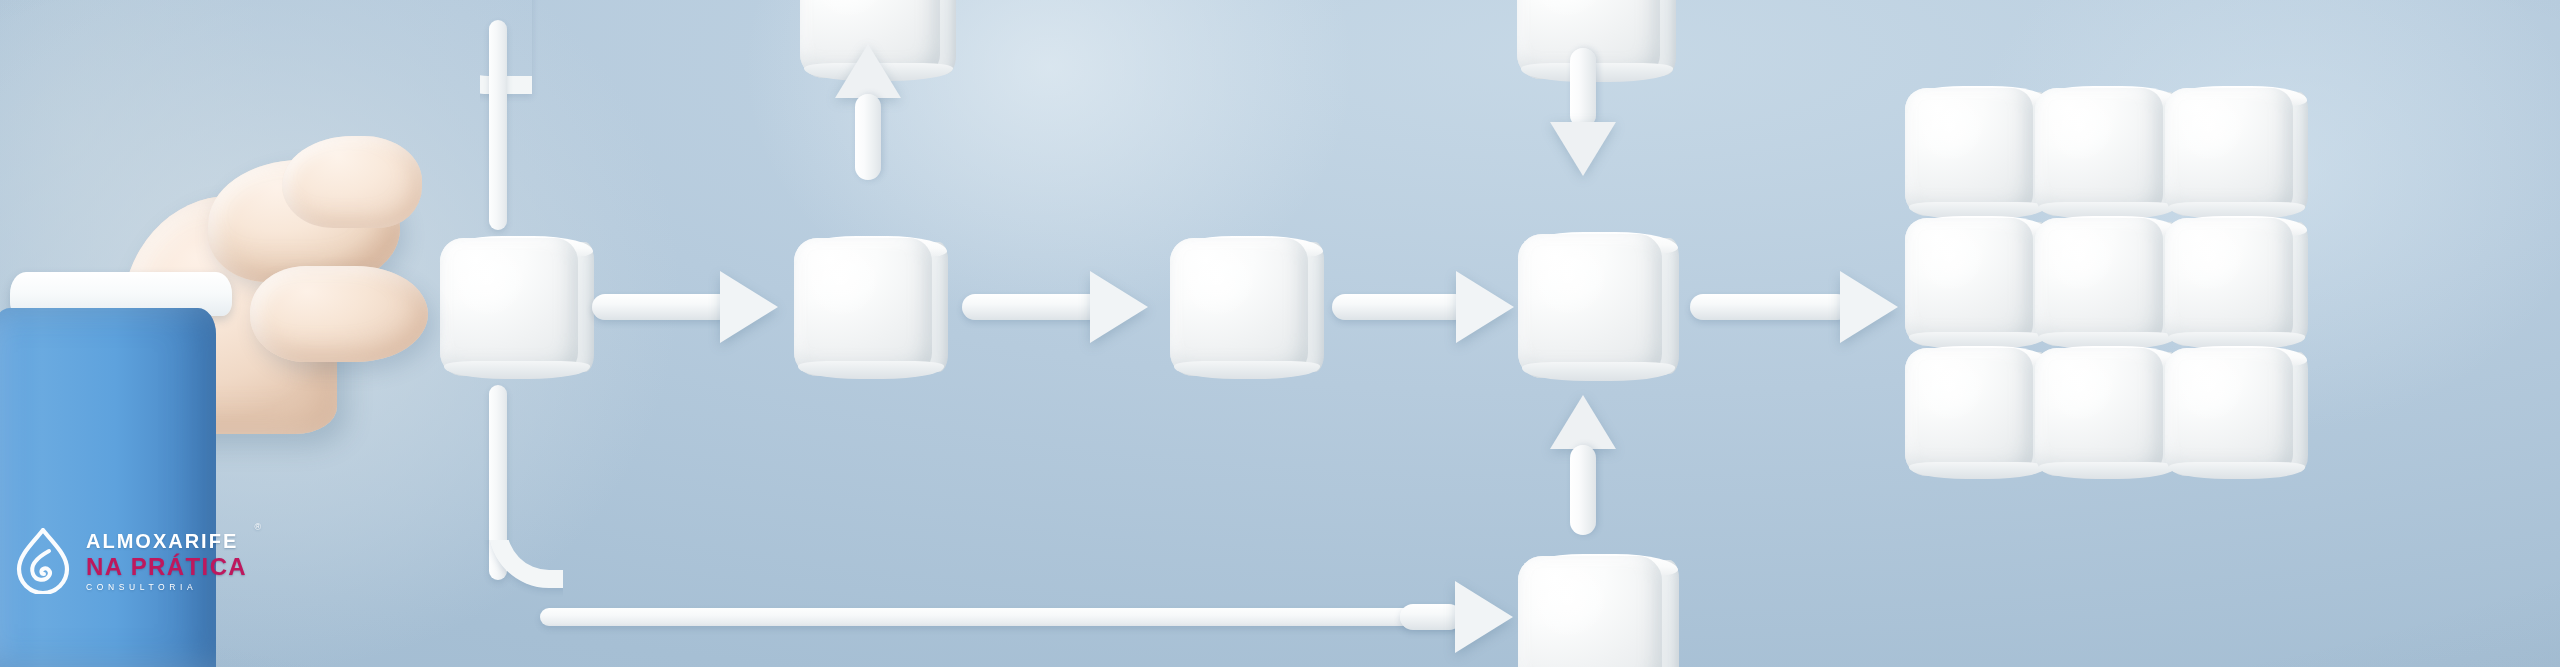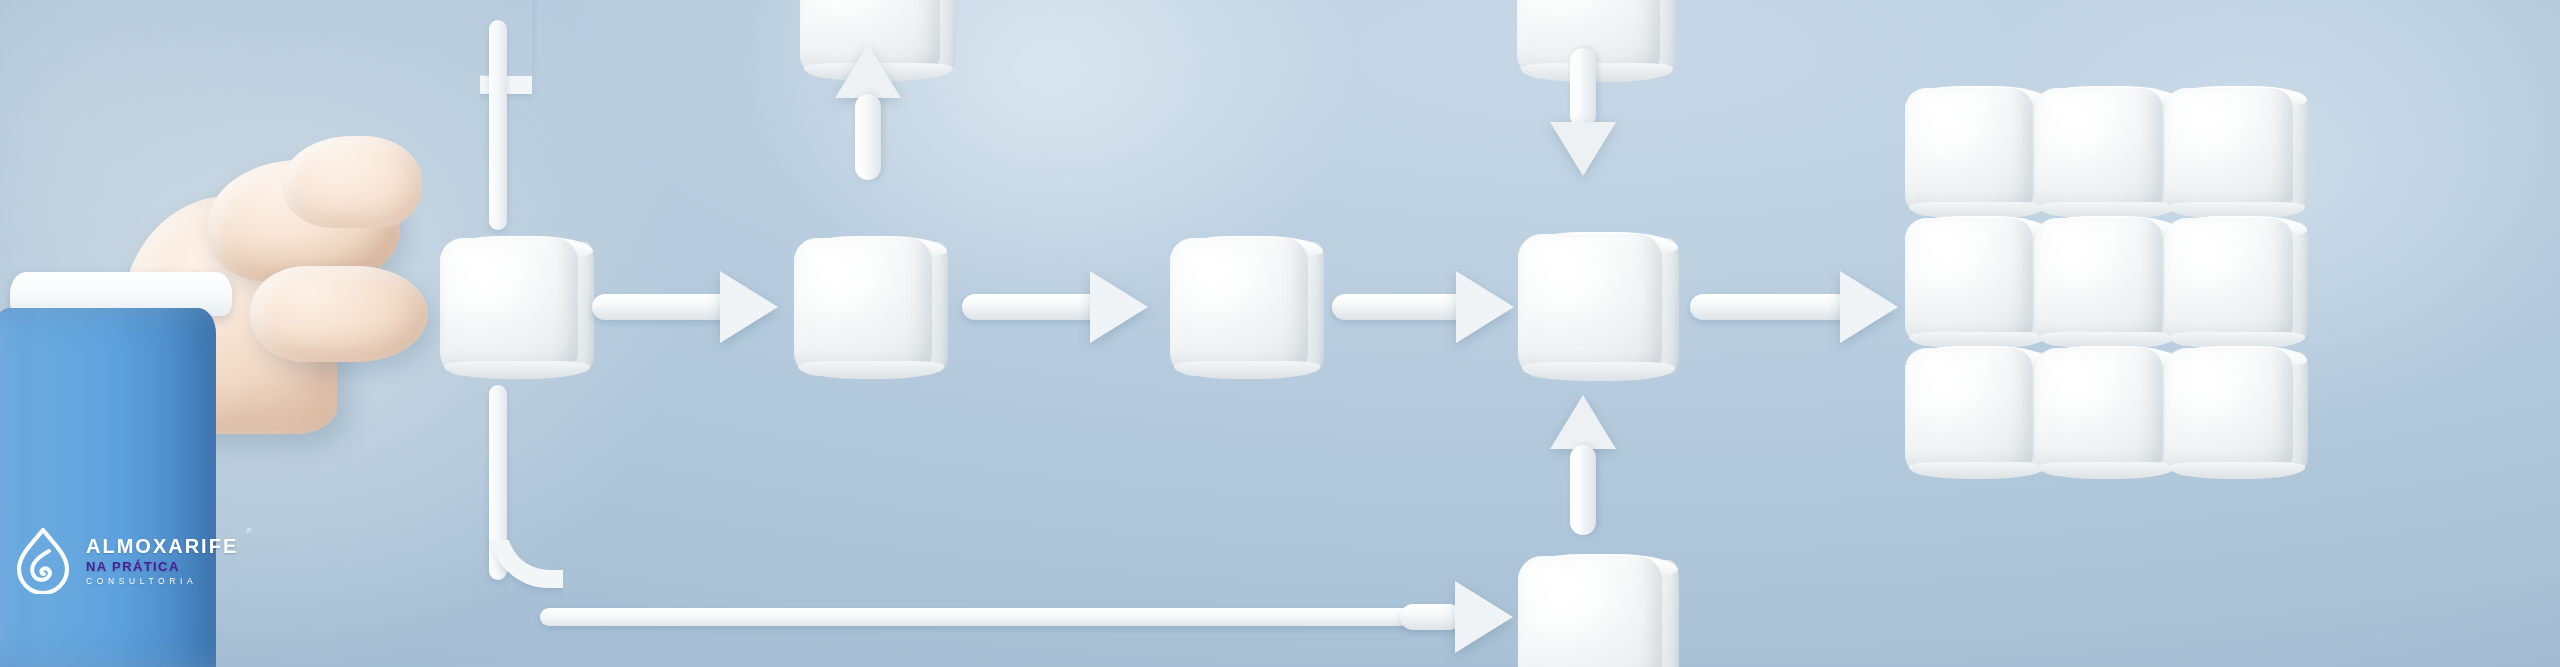--- a/index.html
+++ b/index.html
@@ -197,21 +197,21 @@
   .logo-l1{
     position:relative;
     color:#ffffff;font-weight:700;font-size:20px;letter-spacing:2.0px;
     text-shadow:0 1px 2px rgba(40,80,120,.35);
   }
   .logo-reg{
     position:absolute;top:-8px;right:-14px;
     font-size:9px;letter-spacing:0;font-weight:400;
   }
   .logo-l2{
-    color:#4c1d95;font-weight:700;font-size:13px;letter-spacing:1.4px;margin-top:4px;
+    color:#be185d;font-weight:700;font-size:24px;letter-spacing:1.4px;margin-top:4px;
     text-shadow:0 1px 2px rgba(40,80,120,.35);
   }
   .logo-l3{
     color:#ffffff;font-weight:400;font-size:8.5px;letter-spacing:4.6px;margin-top:4px;
     text-shadow:0 1px 2px rgba(40,80,120,.30);
   }
 </style>
 </head>
 <body>
 

